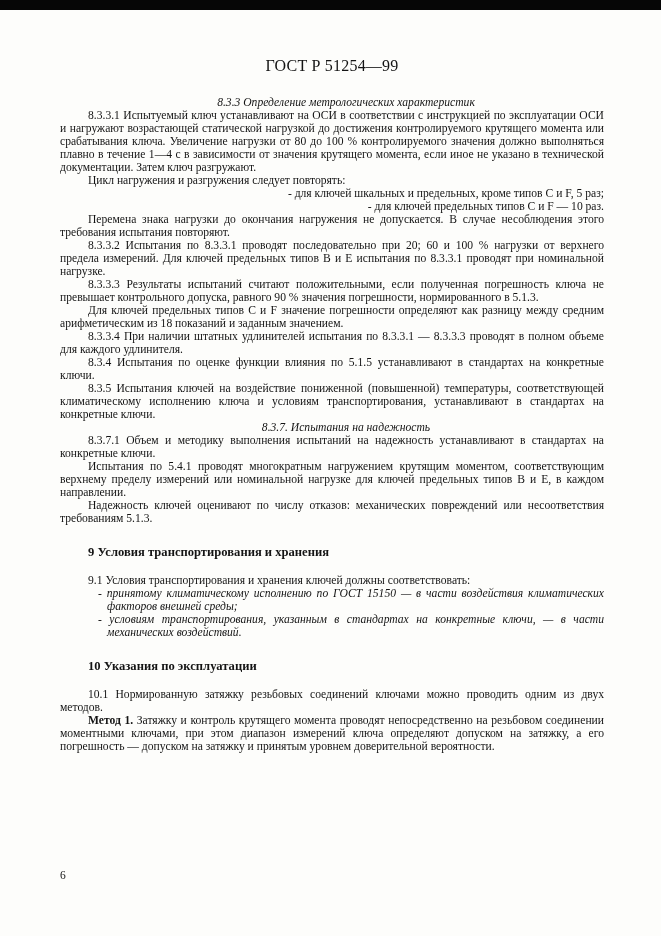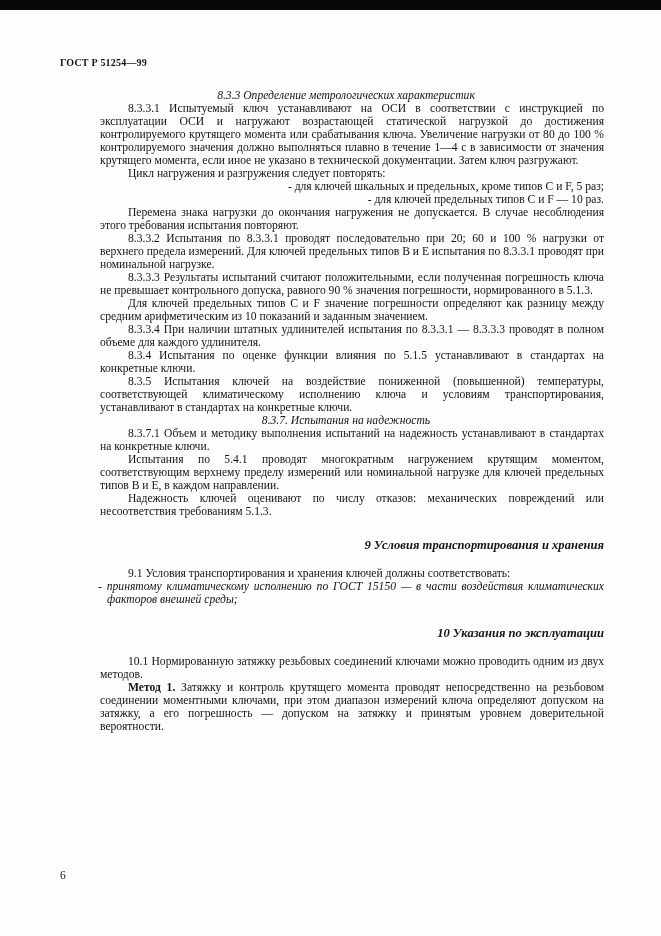--- a/index.html
+++ b/index.html
@@ -19,47 +19,47 @@
     width: 661px; height: 10px;
     background: #060606;
   }
   .page {
     position: absolute;
     top: 0; left: 0;
     width: 661px; height: 936px;
     padding: 57px 57px 0 60px;
   }
   .doc-header {
-    font-weight: bold;
-    font-size: 10px;
+    font-weight: normal;
+    font-size: 16px;
     letter-spacing: 0.2px;
     margin-bottom: 21px;
+    text-align: center;
   }
   .content {
     font-size: 11.6px;
     line-height: 13px;
     text-align: justify;
   }
   .content p { margin: 0; }
-  p.p   { text-indent: 28px; margin-left: 40px; }
+  p.p   { text-indent: 28px; }
   p.h-run {
     font-style: italic;
     text-indent: 28px;
     text-align: center;
   }
   p.li1 { padding-left: 44px; text-align: right; }
   p.li2 { padding-left: 47px; text-indent: -9px; font-style: italic; }
   p.h2 {
     font-weight: bold;
     font-size: 12.6px;
     text-indent: 28px;
-    text-align: right;
+    text-align: left;
     margin-top: 21px;
     margin-bottom: 15px;
-    font-style: italic;
   }
   p.p b { font-weight: bold; }
   .page-number {
     position: absolute;
     left: 60px;
     top: 869px;
     font-size: 11.5px;
   }
 </style>
 </head>
@@ -74,31 +74,32 @@
   <div class="content">
 
     <p class="h-run">8.3.3 Определение метрологических характеристик</p>
     <p class="p">8.3.3.1 Испытуемый ключ устанавливают на ОСИ в соответствии с инструкцией по эксплуатации ОСИ и нагружают возрастающей статической нагрузкой до достижения контролируемого крутящего момента или срабатывания ключа. Увеличение нагрузки от 80 до 100 % контролируемого значения должно выполняться плавно в течение 1—4 с в зависимости от значения крутящего момента, если иное не указано в технической документации. Затем ключ разгружают.</p>
     <p class="p">Цикл нагружения и разгружения следует повторять:</p>
     <p class="li1">- для ключей шкальных и предельных, кроме типов С и F, 5 раз;</p>
     <p class="li1">- для ключей предельных типов С и F — 10 раз.</p>
     <p class="p">Перемена знака нагрузки до окончания нагружения не допускается. В случае несоблюдения этого требования испытания повторяют.</p>
     <p class="p">8.3.3.2 Испытания по 8.3.3.1 проводят последовательно при 20; 60 и 100 % нагрузки от верхнего предела измерений. Для ключей предельных типов В и Е испытания по 8.3.3.1 проводят при номинальной нагрузке.</p>
     <p class="p">8.3.3.3 Результаты испытаний считают положительными, если полученная погрешность ключа не превышает контрольного допуска, равного 90 % значения погрешности, нормированного в 5.1.3.</p>
-    <p class="p">Для ключей предельных типов С и F значение погрешности определяют как разницу между средним арифметическим из 10 показаний и заданным значением.</p>
+    <p class="p">Для ключей предельных типов С и F значение погрешности определяют как разницу между средним арифметическим из 18 показаний и заданным значением.</p>
     <p class="p">8.3.3.4 При наличии штатных удлинителей испытания по 8.3.3.1 — 8.3.3.3 проводят в полном объеме для каждого удлинителя.</p>
     <p class="p">8.3.4 Испытания по оценке функции влияния по 5.1.5 устанавливают в стандартах на конкретные ключи.</p>
     <p class="p">8.3.5 Испытания ключей на воздействие пониженной (повышенной) температуры, соответствующей климатическому исполнению ключа и условиям транспортирования, устанавливают в стандартах на конкретные ключи.</p>
     <p class="h-run">8.3.7. Испытания на надежность</p>
     <p class="p">8.3.7.1 Объем и методику выполнения испытаний на надежность устанавливают в стандартах на конкретные ключи.</p>
     <p class="p">Испытания по 5.4.1 проводят многократным нагружением крутящим моментом, соответствующим верхнему пределу измерений или номинальной нагрузке для ключей предельных типов В и Е, в каждом направлении.</p>
     <p class="p">Надежность ключей оценивают по числу отказов: механических повреждений или несоответствия требованиям 5.1.3.</p>
     <p class="h2">9 Условия транспортирования и хранения</p>
     <p class="p">9.1 Условия транспортирования и хранения ключей должны соответствовать:</p>
     <p class="li2">- принятому климатическому исполнению по ГОСТ 15150 — в части воздействия климатических факторов внешней среды;</p>
+    <p class="li2">- условиям транспортирования, указанным в стандартах на конкретные ключи, — в части механических воздействий.</p>
     <p class="h2">10 Указания по эксплуатации</p>
     <p class="p">10.1 Нормированную затяжку резьбовых соединений ключами можно проводить одним из двух методов.</p>
     <p class="p">
       <b>Метод 1.</b><span> Затяжку и контроль крутящего момента проводят непосредственно на резьбовом соединении моментными ключами, при этом диапазон измерений ключа определяют допуском на затяжку, а его погрешность — допуском на затяжку и принятым уровнем доверительной вероятности.</span>
     </p>
 
   </div>
 
   <div class="page-number">6</div>
 

